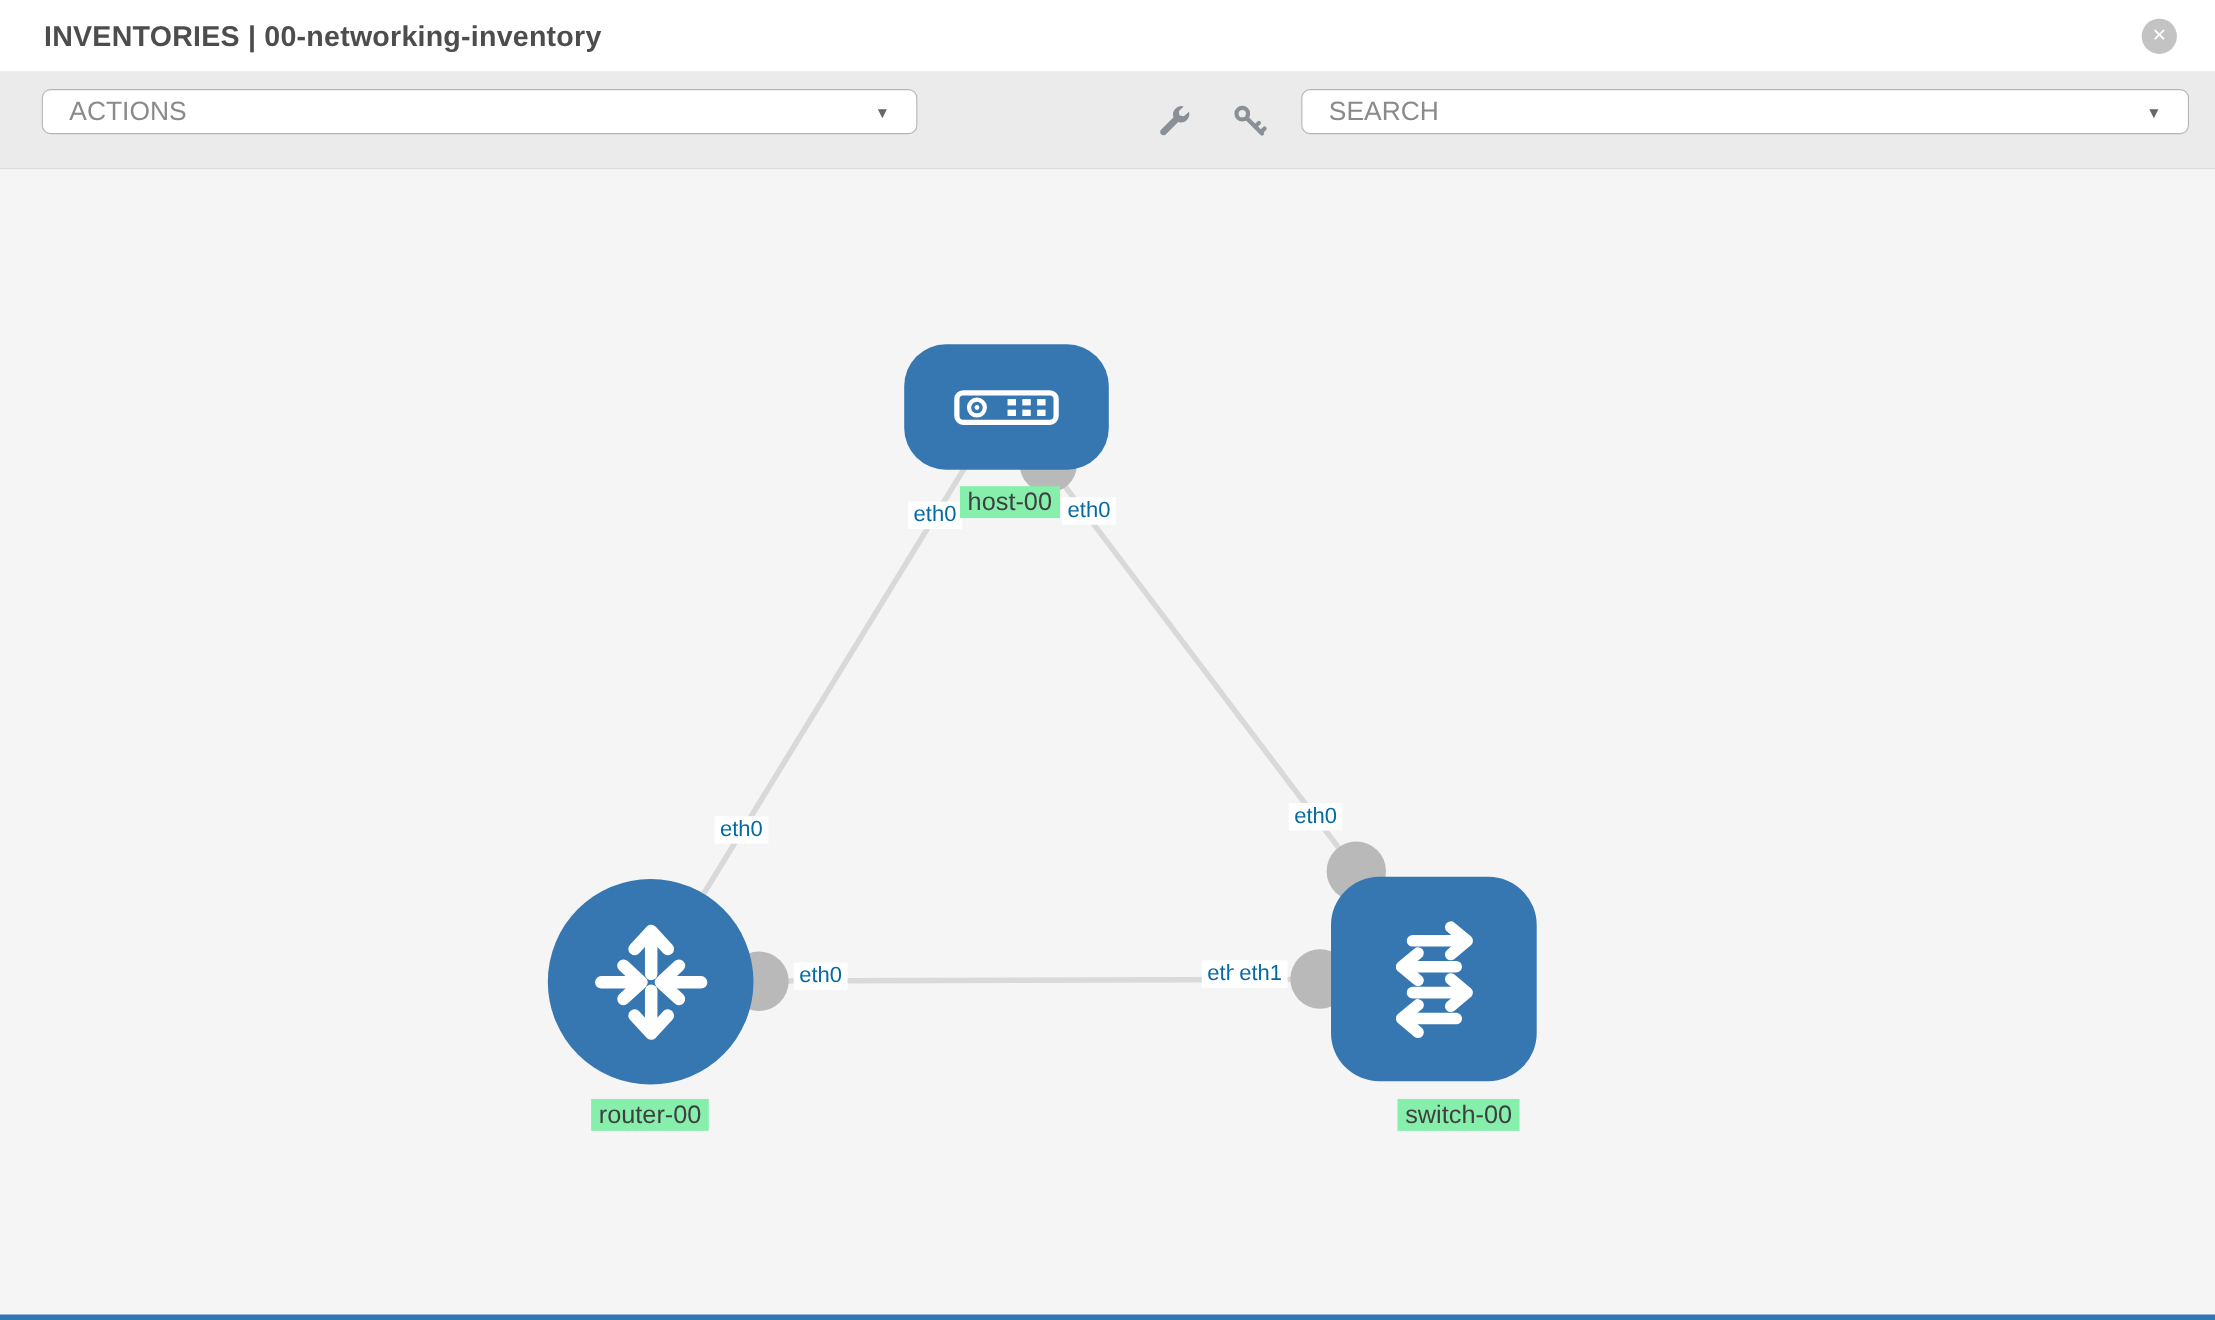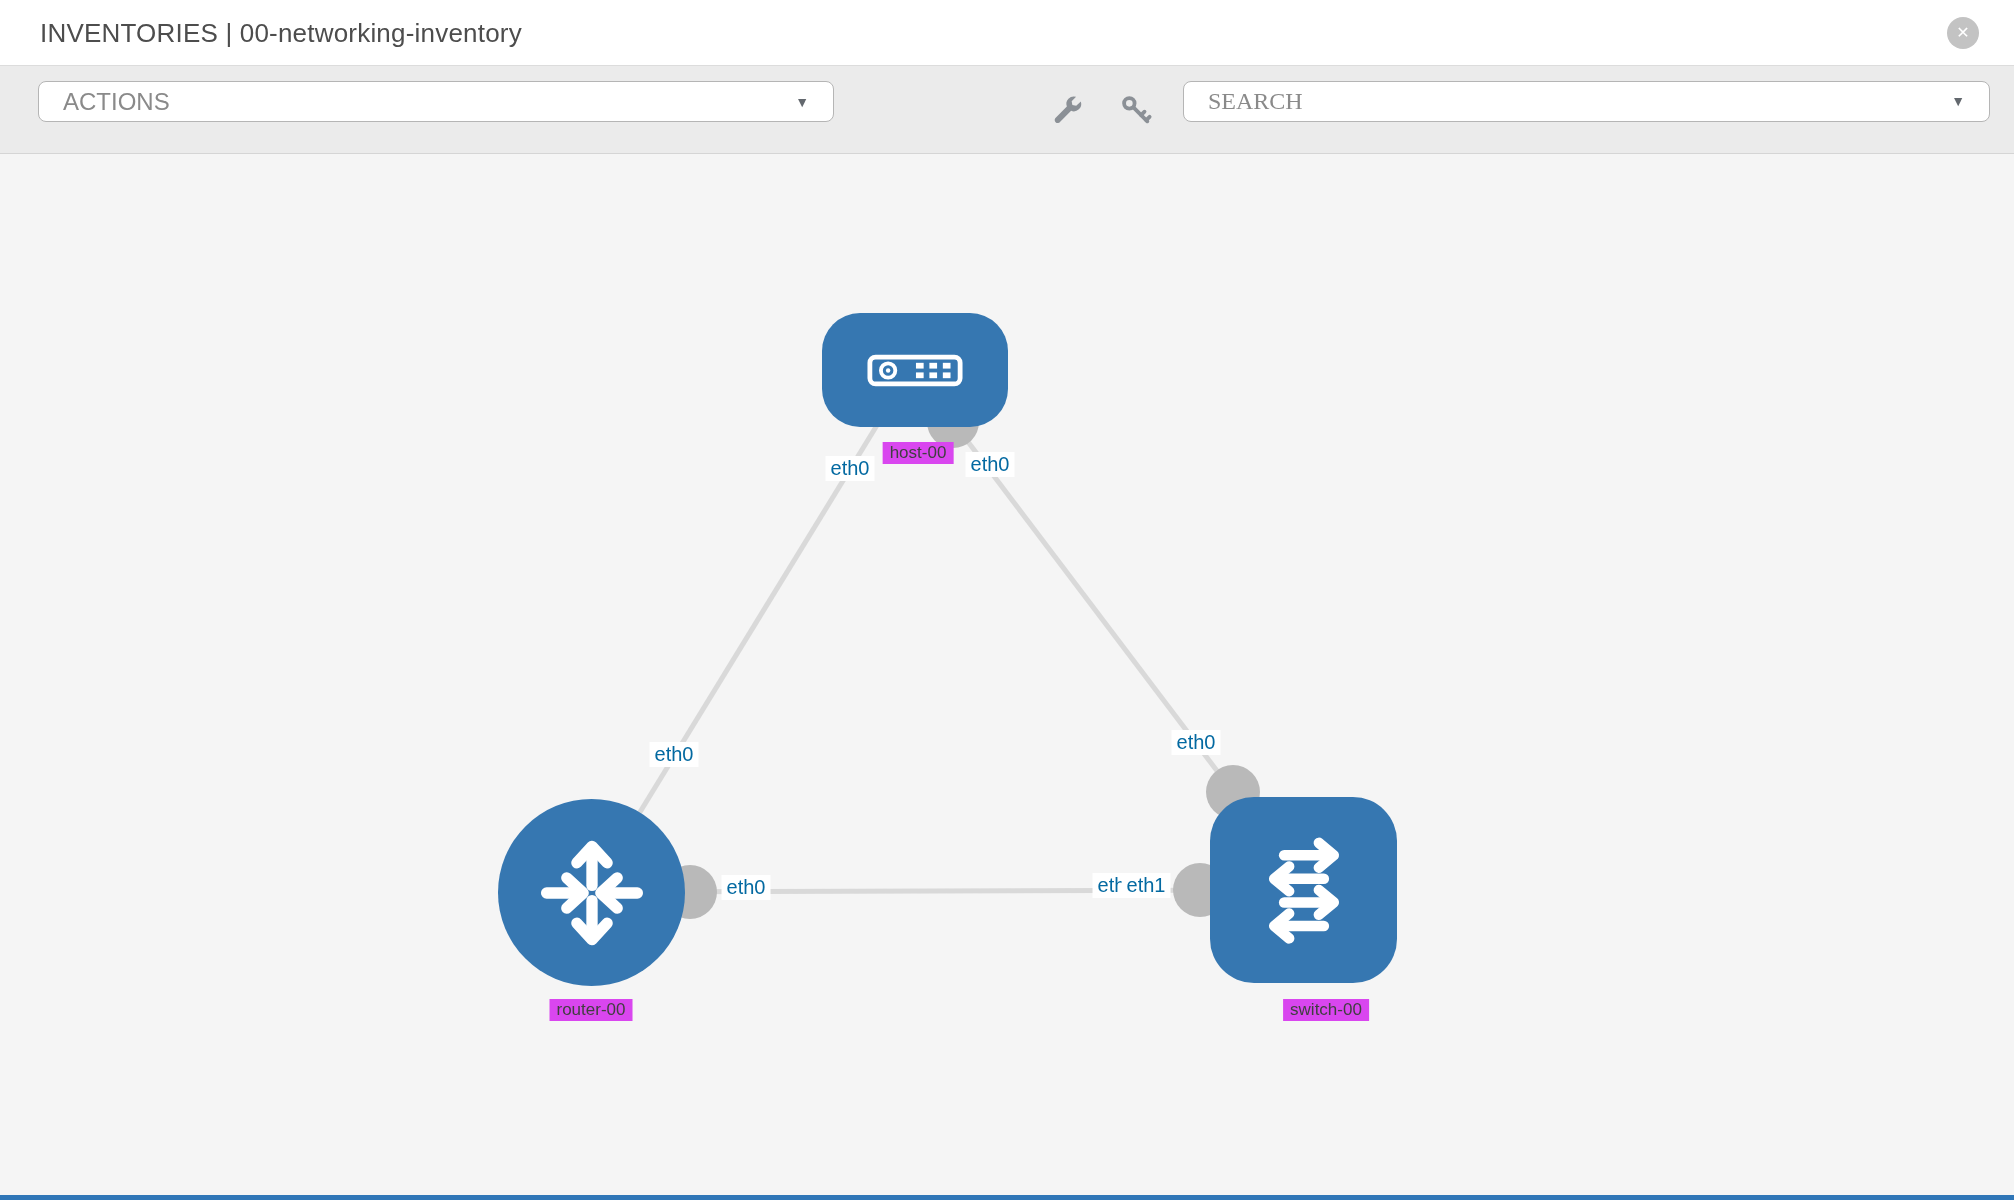--- a/index.html
+++ b/index.html
@@ -7,61 +7,61 @@
   body {
     width:2014px; height:1200px;
     font-family:"Liberation Sans","DejaVu Sans",sans-serif;
     background:#ffffff; overflow:hidden; position:relative;
   }
 
   
   .header { height:66px; background:#fff; border-bottom:1px solid #dcdcdc; position:relative; }
   .title {
     position:absolute; left:40px; top:50%; transform:translateY(-50%);
-    font-size:26px; font-weight:normal; color:#4d4d4d; letter-spacing:.2px;
+    font-size:26px; font-weight:bold; color:#4d4d4d; letter-spacing:.2px;
   }
   .close-btn {
     position:absolute; right:35px; top:17px; width:32px; height:32px;
     border-radius:50%; background:#c3c3c3; color:#fff; text-align:center;
     line-height:32px; font-size:16px; font-weight:bold; cursor:pointer;
   }
 
   
   .toolbar {
     height:88px; background:#ebebeb;
     border-bottom:1px solid #d5d5d5; position:relative;
   }
   .select {
     position:absolute; top:15px; height:41px; background:#fff;
     border:1px solid #b5b5b5; border-radius:8px;
     display:flex; align-items:center; padding:0 24px; cursor:pointer;
   }
   .select .txt { font-size:24px; color:#8a8a8a; }
   .select .caret { position:absolute; right:24px; font-size:14px; color:#63686e; }
   .actions { left:38px; width:796px; }
-  .search  { left:1183px; width:807px;font-family:Liberation Serif, serif; }
+  .search  { left:1183px; width:807px; }
   .tool-icon { position:absolute; top:27px; width:34px; height:34px; cursor:pointer; }
   .wrench { left:1050px; }
   .key    { left:1119px; }
 
   
   .canvas { position:relative; height:1046px; background:#f5f5f5; overflow:hidden; }
   .links-svg { position:absolute; left:0; top:0; }
 
   .node {
     position:absolute; background:#3677B1;
     display:flex; align-items:center; justify-content:center; cursor:pointer;
   }
   .node.host   { left:822px;  top:159px; width:186px; height:114px; border-radius:38px; }
   .node.router { left:498px;  top:645px; width:187px; height:187px; border-radius:50%; }
   .node.switch { left:1210px; top:643px; width:187px; height:186px; border-radius:44px; }
 
   .nlabel {
-    position:absolute; transform:translateX(-50%); background:#d946ef;
-    color:#3f3f3f; font-size:17px; padding:1px 7px; white-space:nowrap;
+    position:absolute; transform:translateX(-50%); background:#86efac;
+    color:#3f3f3f; font-size:23px; padding:1px 7px; white-space:nowrap;
   }
   .iflabel {
     position:absolute; transform:translateX(-50%); background:#fff;
     color:#0369a1; font-size:20px; padding:1px 5px; white-space:nowrap;
   }
 
   
   .zoom-panel {
     position:absolute; left:1625px; top:931px; right:0; bottom:0;
     background:#fff; border-left:2px solid #b9b9b9; border-top:2px solid #b9b9b9;

